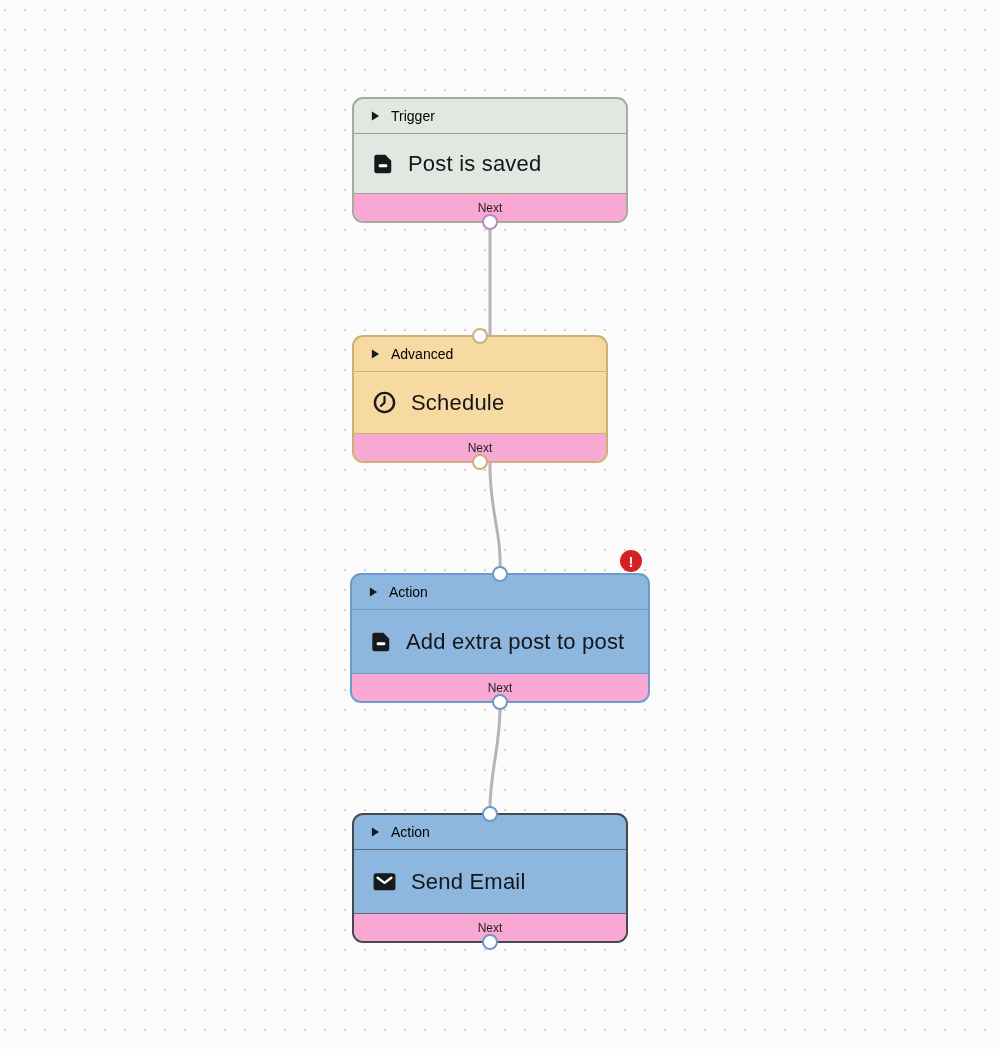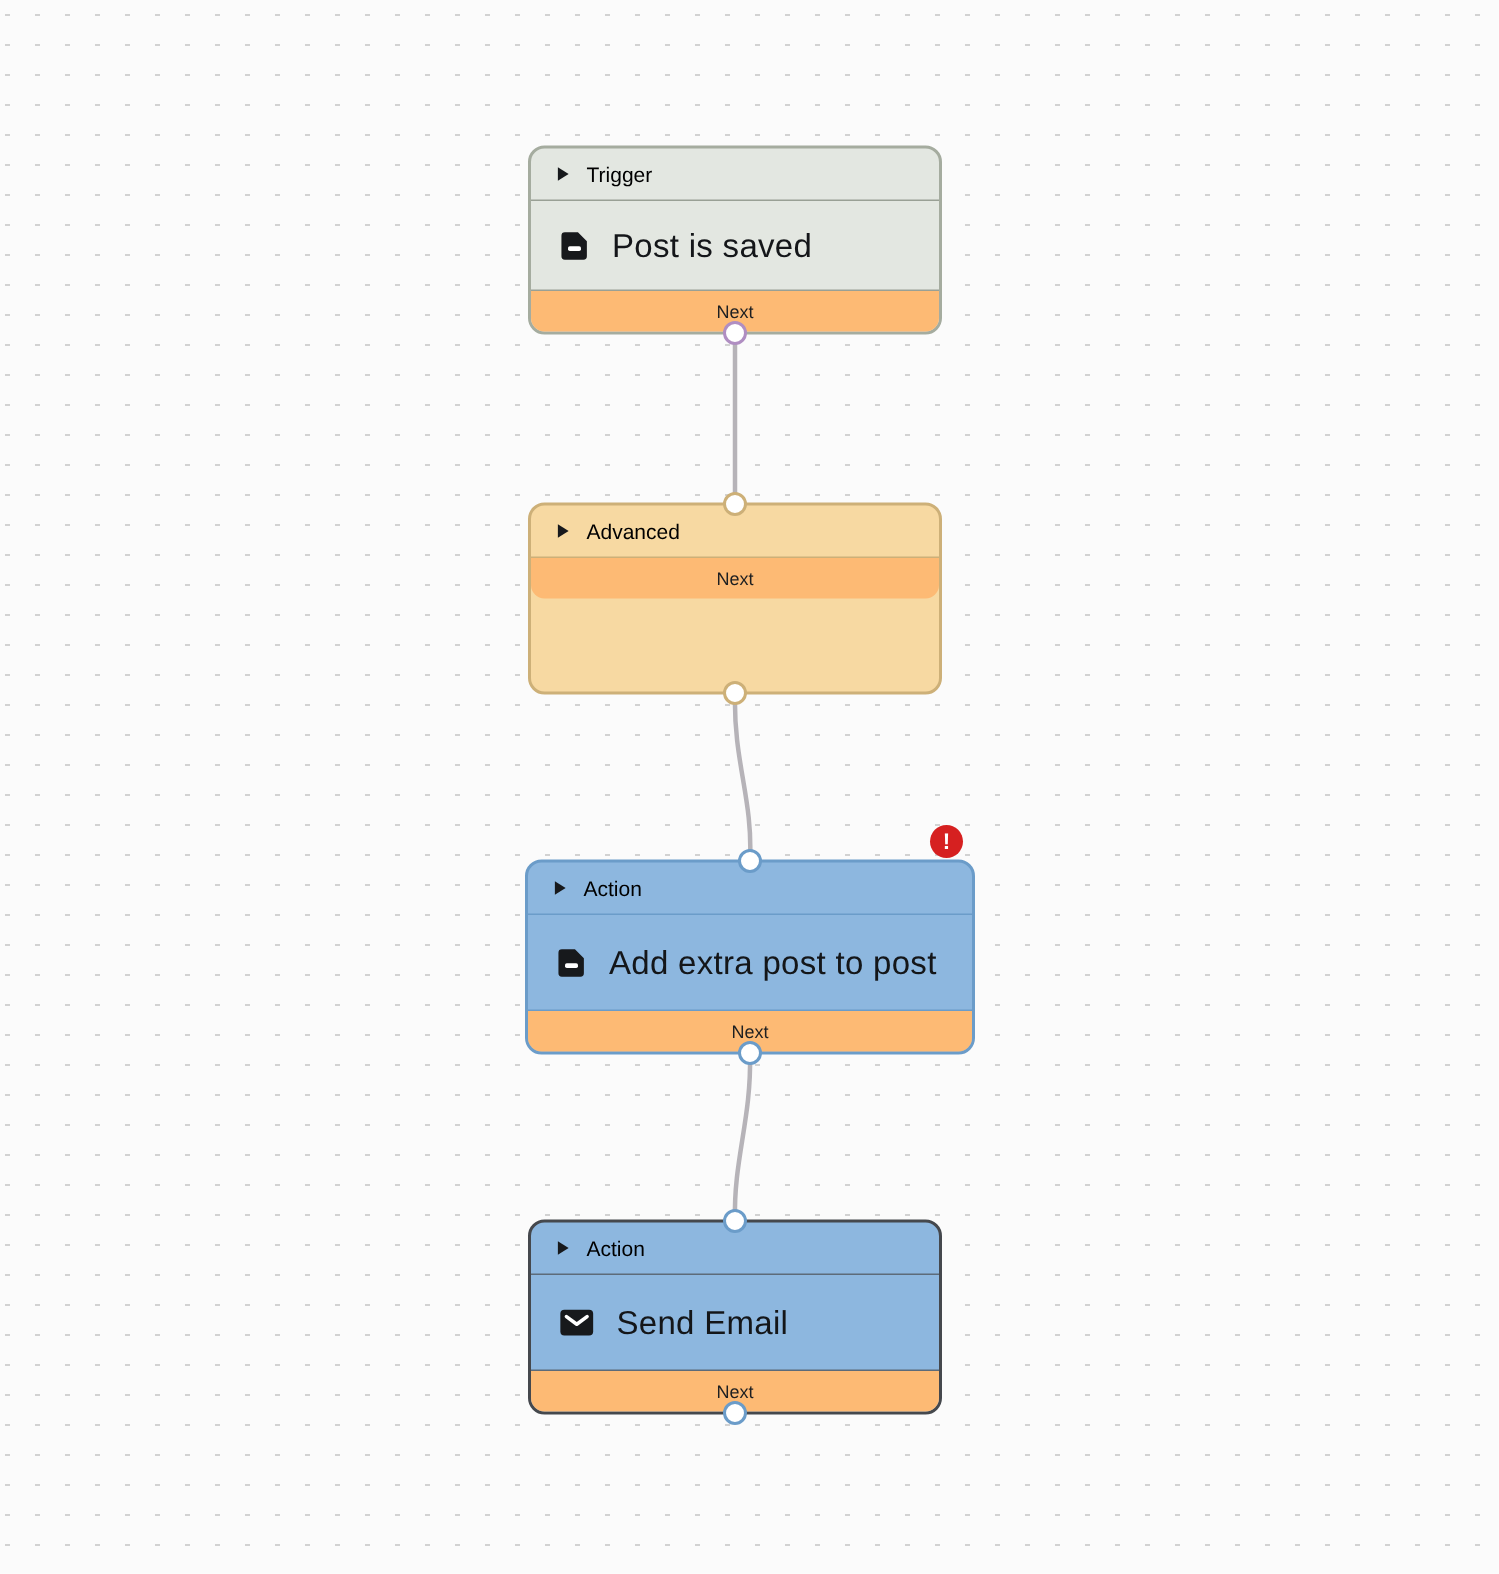--- a/index.html
+++ b/index.html
@@ -27,21 +27,21 @@
     flex:1;display:flex;align-items:center;gap:14px;padding:0 18px;
     border-bottom:1px solid var(--divider);
     font-size:22px;color:#141619;letter-spacing:.2px;
   }
   .nicon{display:flex;align-items:center;}
   .nicon svg{display:none;}
   .nicon[data-name="document-icon"] svg[data-glyph="document"]{display:block;}
   .nicon[data-name="clock-icon"] svg[data-glyph="clock"]{display:block;}
   .nicon[data-name="mail-icon"] svg[data-glyph="mail"]{display:block;}
   .ftr{
-    height:27px;flex:0 0 27px;background:#fdba74;
+    height:27px;flex:0 0 27px;background:#f9a8d4;
     display:flex;align-items:center;justify-content:center;
     font-size:12px;color:#1d1f21;border-radius:0 0 9px 9px;
   }
   .port{
     position:absolute;left:50%;transform:translateX(-50%);
     width:16px;height:16px;border-radius:50%;box-sizing:border-box;
     background:#ffffff;border:2.5px solid var(--port);cursor:crosshair;
   }
   .port.in{top:-9px;}
   .port.out{bottom:-9px;}
@@ -79,28 +79,39 @@
       </span>
       <span data-name="node-title">Post is saved</span>
     </div>
     <div class="ftr" data-name="node-footer">
       <span data-name="next-label">Next</span>
     </div>
 
     <span class="port out" data-name="output-port"></span>
 
   </div>
-    <div class="node" data-name="workflow-node" style="left: 352px; top: 335px; width: 276px; height: 128px; --bg: #f7d9a2; --border: #cdb078; --divider: #cdb078; --port: #cdb078;">
+    <div class="node" data-name="workflow-node" style="left: 352px; top: 335px; width: 256px; height: 128px; --bg: #f7d9a2; --border: #cdb078; --divider: #cdb078; --port: #cdb078;">
     <div class="hdr" data-name="node-header">
       <span class="tri" data-name="expand-triangle-icon">
         <svg width="9" height="10" viewBox="0 0 10 10">
             <path d="M1,0 L9,5 L1,10 Z" fill="#17191c"></path>
           </svg>
       </span>
       <span data-name="node-type-label">Advanced</span>
+    </div>
+    <div class="nbody" data-name="node-body">
+      <span class="nicon" data-name="clock-icon">
+
+        <svg data-glyph="clock" width="25" height="25" viewBox="0 0 24 24">
+          <circle cx="12" cy="12" r="9.2" fill="none" stroke="#17191c" stroke-width="2.3"></circle>
+          <path d="M12,6.6 L12,12.2 L8.6,15.2" fill="none" stroke="#17191c" stroke-width="2.1" stroke-linecap="round" stroke-linejoin="round"></path>
+        </svg>
+
+      </span>
+      <span data-name="node-title">Schedule</span>
     </div>
     <div class="ftr" data-name="node-footer">
       <span data-name="next-label">Next</span>
     </div>
     <span class="port in" data-name="input-port"></span>
     <span class="port out" data-name="output-port"></span>
 
   </div>
     <div class="node" data-name="workflow-node" style="left: 350px; top: 573px; width: 300px; height: 130px; --bg: #8db7df; --border: #6b9cc9; --divider: #6b9cc9; --port: #6b9cc9;">
     <div class="hdr" data-name="node-header">

